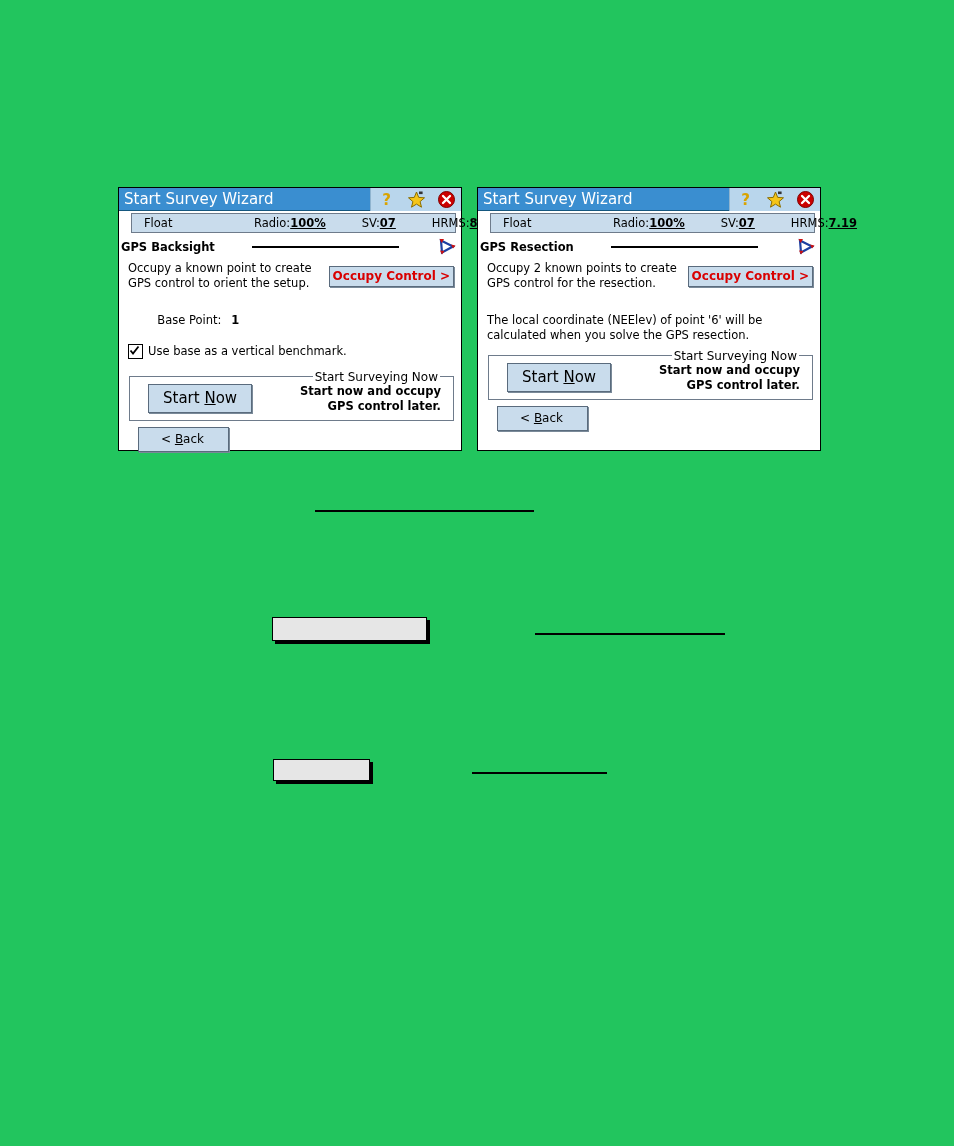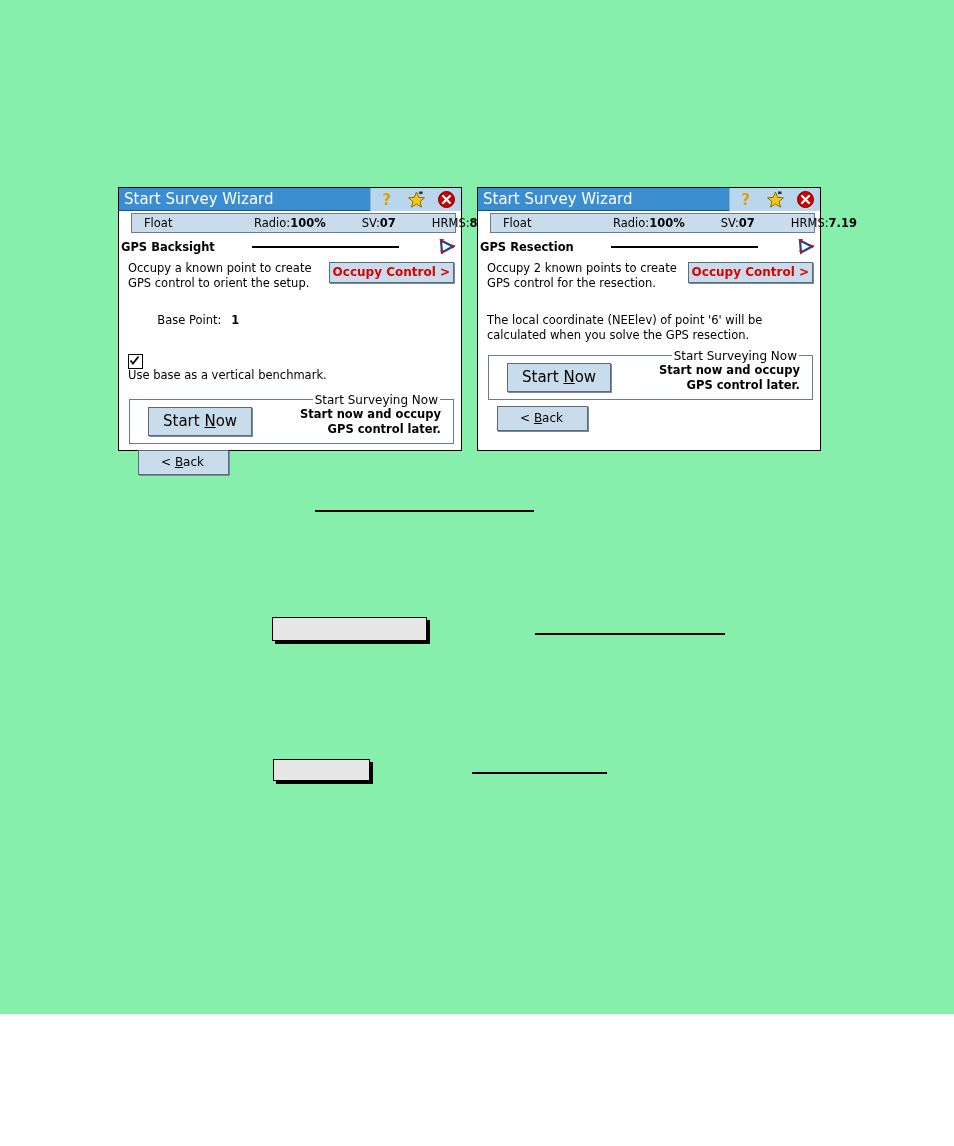--- a/index.html
+++ b/index.html
@@ -12,22 +12,22 @@
     height: 1146px;
     position: relative;
     font-family: "DejaVu Sans", sans-serif;
     -webkit-font-smoothing: none;
   }
 
   
   #page {
     position: absolute;
     left: 0; top: 0;
-    width: 954px; height: 1014px;
-    background: #86efac;
+    width: 954px; height: 1146px;
+    background: #22c55e;
     overflow: hidden;
   }
 
   
   .pda {
     position: absolute;
     width: 344px;
     height: 264px;
     background: #ffffff;
     border: 1px solid #000000;
@@ -80,21 +80,21 @@
     height: 20px;
     display: flex;
     align-items: center;
     font-size: 11.5px;
     color: #000000;
     box-sizing: border-box;
     padding: 0 4px;
   }
   .st-fix { font-weight: normal; padding-left: 8px; min-width: 74px; }
   .st-lbl { font-weight: normal; margin-left: 36px; }
-  .st-val { font-weight: bold; }
+  .st-val { font-weight: bold; text-decoration: underline; }
   .st-gap { width: 6px; display:inline-block; }
 
   
   .section-head {
     display: flex;
     align-items: center;
     padding: 3px 4px 0 2px;
     height: 19px;
     gap: 32px;
   }
@@ -115,21 +115,21 @@
 
   
   .pda-body {
     position: relative;
     padding: 4px 6px 0 9px;
     font-size: 11.5px;
     color: #000000;
   }
   .row-desc {
     display: flex;
-    align-items: flex-start;
+    align-items: center;
     justify-content: space-between;
   }
   .desc-text {
     line-height: 14.5px;
     white-space: pre-line;
     padding-top: 1px;
   }
 
   .occupy-btn {
     background: #c9dcec;
@@ -146,23 +146,22 @@
   }
 
   .basepoint {
     margin-top: 9px;
     white-space: pre;
   }
   .basepoint .bp-val { font-weight: bold; padding-left: 10px; }
 
   .checkbox-row {
     display: flex;
-    align-items: flex-start;
-    margin-top: 13px;
-    flex-direction: column;
+    align-items: center;
+    margin-top: 3px;
   }
   .cbox {
     width: 13px; height: 13px;
     border: 1px solid #000000;
     background: #ffffff;
     margin-right: 5px;
     flex: 0 0 auto;
     position: relative;
   }
   .cbox svg { position: absolute; left: 0; top: 0; }

